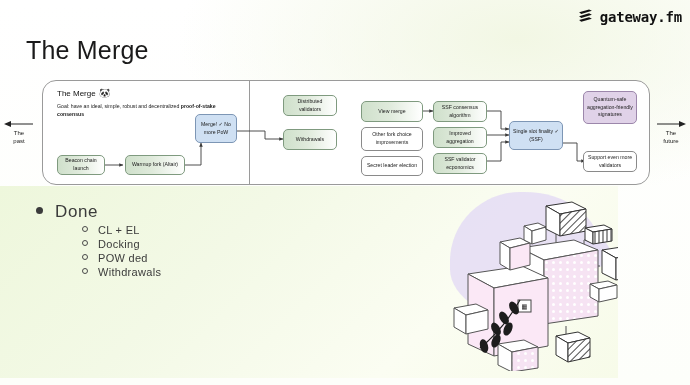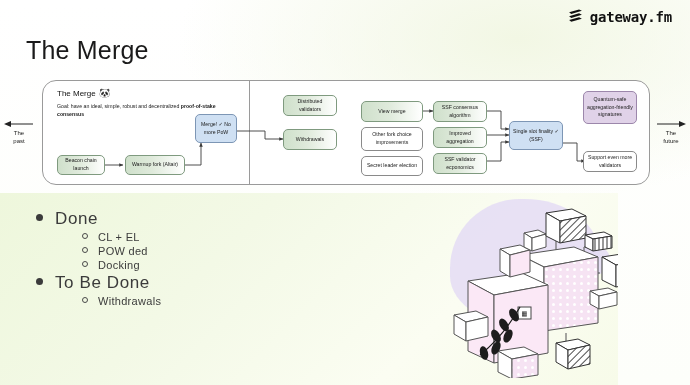--- a/index.html
+++ b/index.html
@@ -13,21 +13,21 @@
   
   #slide {
     position:absolute; inset:0;
     background:
       radial-gradient(ellipse 70% 60% at 75% 10%, #f2f7e4 0%, rgba(255,255,255,0) 70%),
       linear-gradient(180deg,#ffffff 0%,#fdfefa 100%);
   }
 
   
   #logo {
-    position:absolute; top:8px; right:18px;
+    position:absolute; top:8px; right:8px;
     display:flex; align-items:center; gap:6px;
   }
   #logo .mark { width:17px; height:17px; display:block; }
   #logo .wordmark {
     font-family:"DejaVu Sans Mono", monospace;
     font-size:14px; font-weight:700; color:#111; letter-spacing:-0.2px;
   }
 
   
   #page-title {
@@ -75,21 +75,21 @@
 
   
   .edge-label {
     position:absolute; width:34px; text-align:center;
     font-size:6px; line-height:1.25; color:#222;
   }
   .edge-label svg { display:block; margin:0 auto 2px; }
 
   
   #lower {
-    position:absolute; left:0; top:193px; width:618px; height:192px;
+    position:absolute; left:0; top:186px; width:618px; height:192px;
     background:linear-gradient(135deg,#eef7dc 0%,#f3f9e6 35%,#fbfdf2 70%,#f7fbe9 100%);
     overflow:hidden;
   }
   #blob {
     position:absolute; right:18px; top:6px; width:150px; height:130px;
     background:#e4dcf4; border-radius:48% 52% 40% 60% / 55% 45% 58% 42%;
     opacity:.85;
   }
   #blob2 {
     position:absolute; right:8px; top:52px; width:30px; height:30px;
@@ -240,31 +240,27 @@
       <div class="b1">
         <span class="dot"></span>
         <span class="txt">Done</span>
       </div>
       <div class="b2">
         <span class="ring"></span>
         <span class="txt">CL + EL</span>
       </div>
       <div class="b2">
         <span class="ring"></span>
-        <span class="txt">POW ded</span>
+        <span class="txt">Docking</span>
       </div>
       <div class="b2">
         <span class="ring"></span>
-        <span class="txt">Docking</span>
-      </div>
-
-      <div class="b1">
-        <span class="dot"></span>
-        <span class="txt">To Be Done</span>
-      </div>
+        <span class="txt">POW ded</span>
+      </div>
+
       <div class="b2">
         <span class="ring"></span>
         <span class="txt">Withdrawals</span>
       </div>
     </div>
 
     <svg id="art" viewBox="0 0 240 175">
       <defs>
         <pattern id="dots" width="7" height="7" patternUnits="userSpaceOnUse">
           <rect width="7" height="7" fill="#f6e3f3"></rect>

